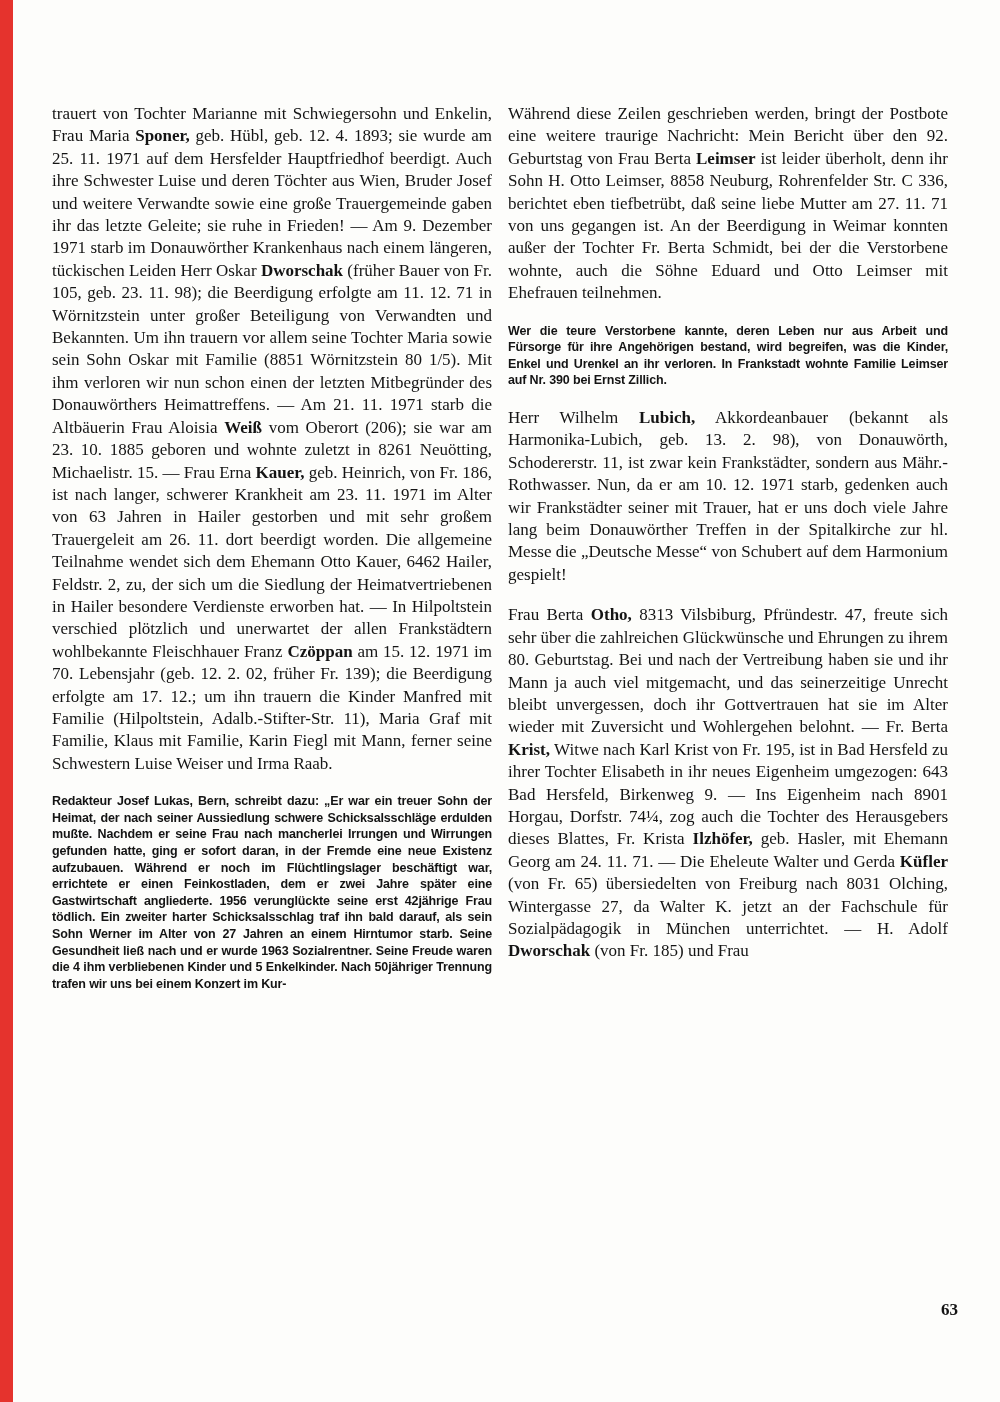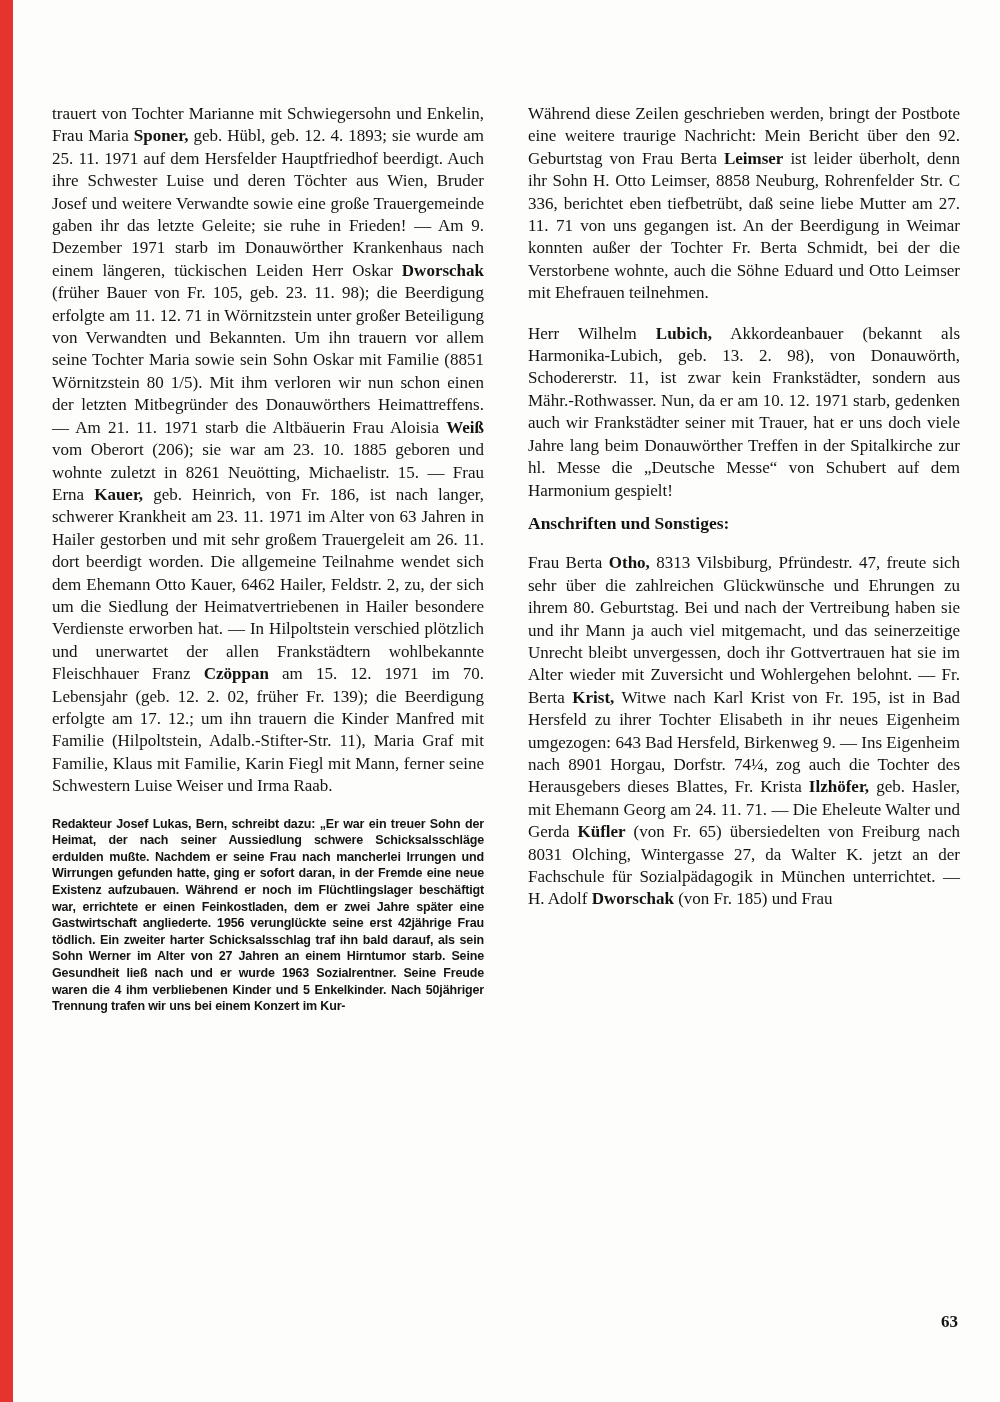--- a/index.html
+++ b/index.html
@@ -27,21 +27,21 @@
     width: 13px;
     height: 100%;
     background: #e5332d;
   }
   .content {
     position: absolute;
     left: 52px;
     top: 103px;
     width: 908px;
     display: flex;
-    gap: 44px;
+    gap: 16px;
   }
   .col {
     width: 440px;
     text-align: justify;
     hyphens: auto;
     -webkit-hyphens: auto;
   }
   .para {
     margin: 0;
     padding: 0;
@@ -68,37 +68,37 @@
     margin-top: 10px;
     margin-bottom: 4px;
     text-align: left;
   }
   .para strong {
     font-weight: 700;
   }
   .page-number {
     position: absolute;
     right: 42px;
-    bottom: 70px;
+    bottom: 82px;
     font-size: 17px;
     font-weight: 700;
     font-family: "Liberation Serif", serif;
   }
 </style>
 </head>
 <body>
 
 <div class="page" style="background: rgb(253, 253, 251);">
   <div class="red-strip" style="background: rgb(229, 51, 45);"></div>
   <div class="content">
     <div class="col">
         <p class="para body"><span>trauert von Tochter Marianne mit Schwiegersohn und Enkelin, Frau Maria </span><strong>Sponer,</strong><span> geb. Hübl, geb. 12. 4. 1893; sie wurde am 25. 11. 1971 auf dem Hersfelder Hauptfriedhof beerdigt. Auch ihre Schwester Luise und deren Töchter aus Wien, Bruder Josef und weitere Verwandte sowie eine große Trauergemeinde gaben ihr das letzte Geleite; sie ruhe in Frieden! — Am 9. Dezember 1971 starb im Donauwörther Krankenhaus nach einem längeren, tückischen Leiden Herr Oskar </span><strong>Dworschak</strong><span> (früher Bauer von Fr. 105, geb. 23. 11. 98); die Beerdigung erfolgte am 11. 12. 71 in Wörnitzstein unter großer Beteiligung von Verwandten und Bekannten. Um ihn trauern vor allem seine Tochter Maria sowie sein Sohn Oskar mit Familie (8851 Wörnitzstein 80 1/5). Mit ihm verloren wir nun schon einen der letzten Mitbegründer des Donauwörthers Heimattreffens. — Am 21. 11. 1971 starb die Altbäuerin Frau Aloisia </span><strong>Weiß</strong><span> vom Oberort (206); sie war am 23. 10. 1885 geboren und wohnte zuletzt in 8261 Neuötting, Michaelistr. 15. — Frau Erna </span><strong>Kauer,</strong><span> geb. Heinrich, von Fr. 186, ist nach langer, schwerer Krankheit am 23. 11. 1971 im Alter von 63 Jahren in Hailer gestorben und mit sehr großem Trauergeleit am 26. 11. dort beerdigt worden. Die allgemeine Teilnahme wendet sich dem Ehemann Otto Kauer, 6462 Hailer, Feldstr. 2, zu, der sich um die Siedlung der Heimatvertriebenen in Hailer besondere Verdienste erworben hat. — In Hilpoltstein verschied plötzlich und unerwartet der allen Frankstädtern wohlbekannte Fleischhauer Franz </span><strong>Czöppan</strong><span> am 15. 12. 1971 im 70. Lebensjahr (geb. 12. 2. 02, früher Fr. 139); die Beerdigung erfolgte am 17. 12.; um ihn trauern die Kinder Manfred mit Familie (Hilpoltstein, Adalb.-Stifter-Str. 11), Maria Graf mit Familie, Klaus mit Familie, Karin Fiegl mit Mann, ferner seine Schwestern Luise Weiser und Irma Raab.</span></p>
         <p class="para small"><span>Redakteur Josef Lukas, Bern, schreibt dazu: „Er war ein treuer Sohn der Heimat, der nach seiner Aussiedlung schwere Schicksalsschläge erdulden mußte. Nachdem er seine Frau nach mancherlei Irrungen und Wirrungen gefunden hatte, ging er sofort daran, in der Fremde eine neue Existenz aufzubauen. Während er noch im Flüchtlingslager beschäftigt war, errichtete er einen Feinkostladen, dem er zwei Jahre später eine Gastwirtschaft angliederte. 1956 verunglückte seine erst 42jährige Frau tödlich. Ein zweiter harter Schicksalsschlag traf ihn bald darauf, als sein Sohn Werner im Alter von 27 Jahren an einem Hirntumor starb. Seine Gesundheit ließ nach und er wurde 1963 Sozialrentner. Seine Freude waren die 4 ihm verbliebenen Kinder und 5 Enkelkinder. Nach 50jähriger Trennung trafen wir uns bei einem Konzert im Kur-</span></p>
       </div>
     <div class="col">
         <p class="para body"><span>Während diese Zeilen geschrieben werden, bringt der Postbote eine weitere traurige Nachricht: Mein Bericht über den 92. Geburtstag von Frau Berta </span><strong>Leimser</strong><span> ist leider überholt, denn ihr Sohn H. Otto Leimser, 8858 Neuburg, Rohrenfelder Str. C 336, berichtet eben tiefbetrübt, daß seine liebe Mutter am 27. 11. 71 von uns gegangen ist. An der Beerdigung in Weimar konnten außer der Tochter Fr. Berta Schmidt, bei der die Verstorbene wohnte, auch die Söhne Eduard und Otto Leimser mit Ehefrauen teilnehmen.</span></p>
+        <p class="para small"><span>Wer die teure Verstorbene kannte, deren Leben nur aus Arbeit und Fürsorge für ihre Angehörigen bestand, wird begreifen, was die Kinder, Enkel und Urenkel an ihr verloren. In Frankstadt wohnte Familie Leimser auf Nr. 390 bei Ernst Zillich.</span></p>
         <p class="para body"><span>Herr Wilhelm </span><strong>Lubich,</strong><span> Akkordeanbauer (bekannt als Harmonika-Lubich, geb. 13. 2. 98), von Donauwörth, Schodererstr. 11, ist zwar kein Frankstädter, sondern aus Mähr.-Rothwasser. Nun, da er am 10. 12. 1971 starb, gedenken auch wir Frankstädter seiner mit Trauer, hat er uns doch viele Jahre lang beim Donauwörther Treffen in der Spitalkirche zur hl. Messe die „Deutsche Messe“ von Schubert auf dem Harmonium gespielt!</span></p>
-        <p class="para heading"><strong>Anschriften und Sonstiges:</strong></p>
         <p class="para body"><span>Frau Berta </span><strong>Otho,</strong><span> 8313 Vilsbiburg, Pfründestr. 47, freute sich sehr über die zahlreichen Glückwünsche und Ehrungen zu ihrem 80. Geburtstag. Bei und nach der Vertreibung haben sie und ihr Mann ja auch viel mitgemacht, und das seinerzeitige Unrecht bleibt unvergessen, doch ihr Gottvertrauen hat sie im Alter wieder mit Zuversicht und Wohlergehen belohnt. — Fr. Berta </span><strong>Krist,</strong><span> Witwe nach Karl Krist von Fr. 195, ist in Bad Hersfeld zu ihrer Tochter Elisabeth in ihr neues Eigenheim umgezogen: 643 Bad Hersfeld, Birkenweg 9. — Ins Eigenheim nach 8901 Horgau, Dorfstr. 74¼, zog auch die Tochter des Herausgebers dieses Blattes, Fr. Krista </span><strong>Ilzhöfer,</strong><span> geb. Hasler, mit Ehemann Georg am 24. 11. 71. — Die Eheleute Walter und Gerda </span><strong>Küfler</strong><span> (von Fr. 65) übersiedelten von Freiburg nach 8031 Olching, Wintergasse 27, da Walter K. jetzt an der Fachschule für Sozialpädagogik in München unterrichtet. — H. Adolf </span><strong>Dworschak</strong><span> (von Fr. 185) und Frau</span></p>
       </div>
   </div>
   <div class="page-number">63</div>
 </div>
 
 </body></html>

